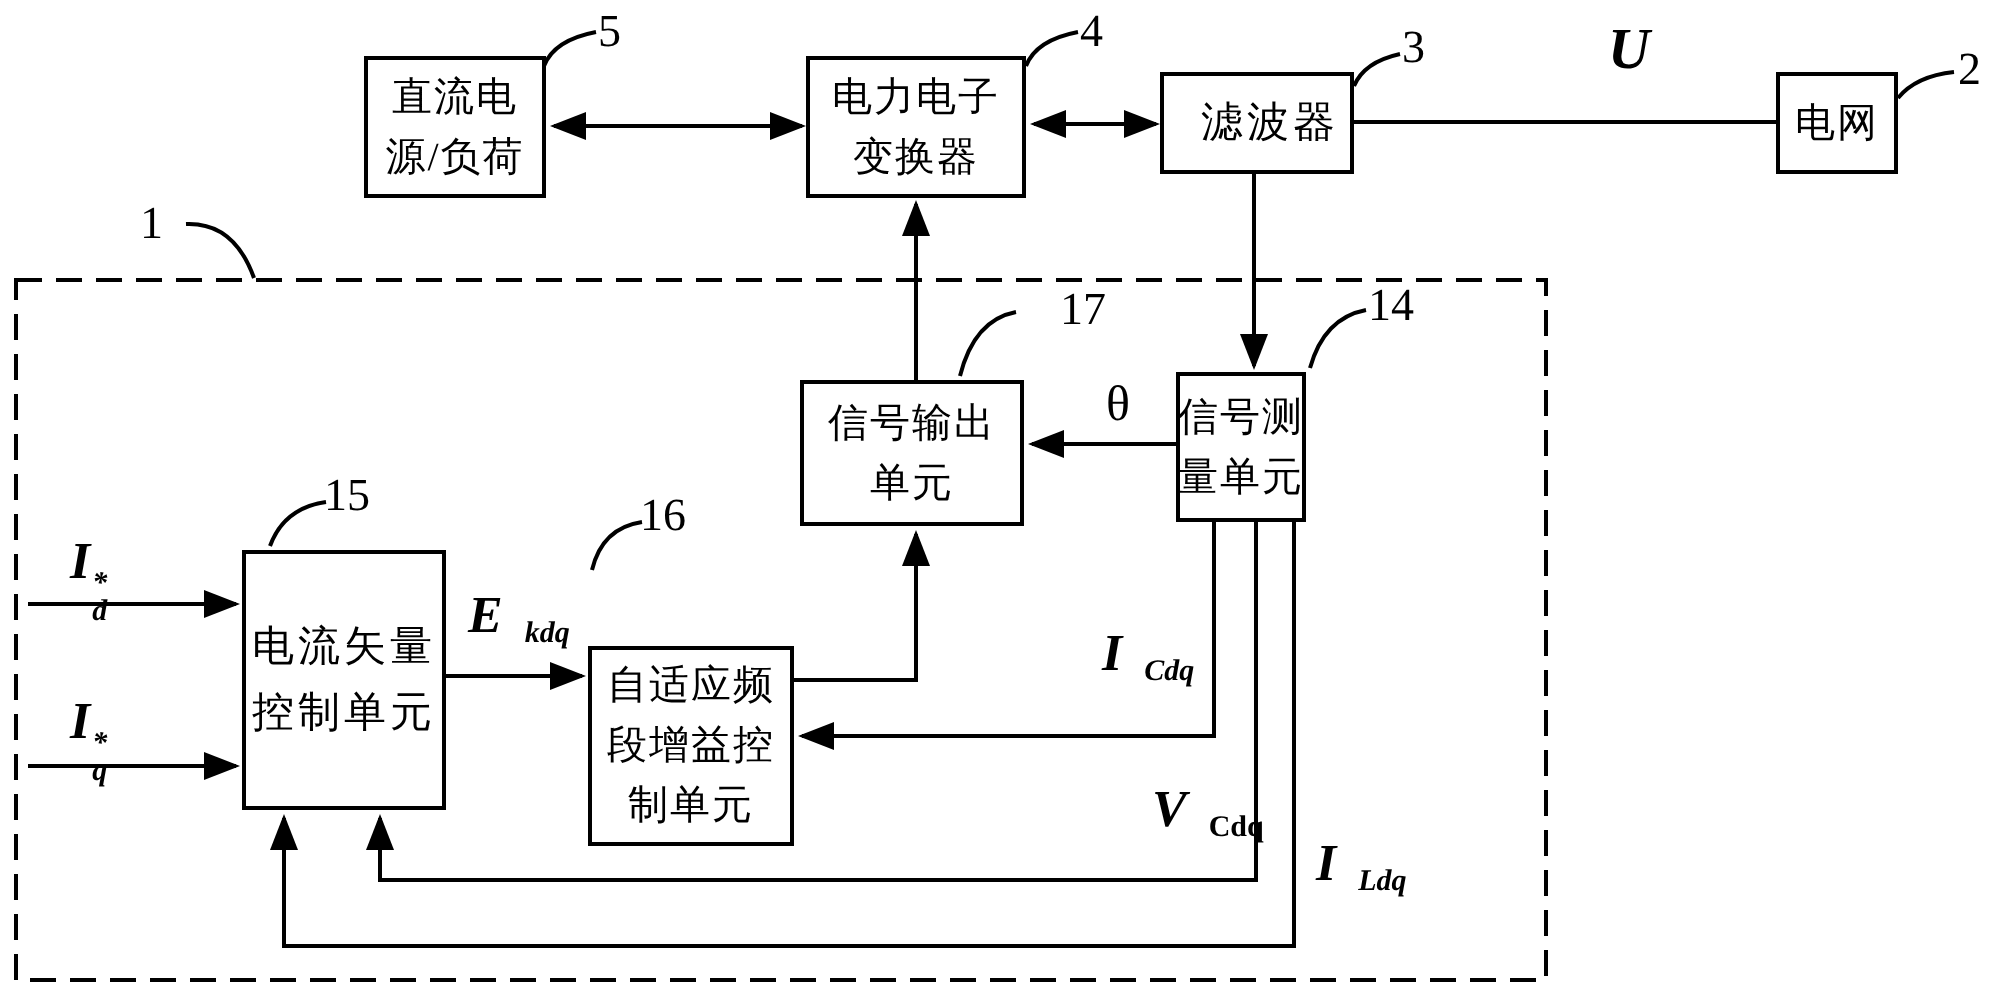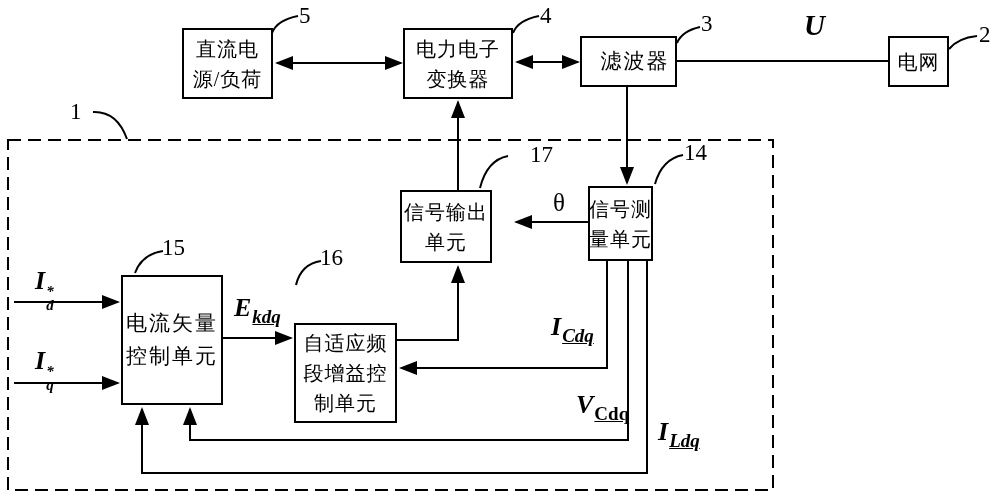--- a/index.html
+++ b/index.html
@@ -22,21 +22,21 @@
   }
   .theta { position:absolute; font-size:25px; line-height:1; }
   .mlab {
     position:absolute; font-family:"Liberation Serif", serif;
     font-weight:bold; font-style:italic; font-size:26px; line-height:1; white-space:nowrap;
   }
   .mlab .stk {
     display:inline-flex; flex-direction:column; align-items:flex-start;
     font-size:15px; line-height:0.95; vertical-align:-0.45em; margin-left:1px;
   }
-  .mlab .msub { font-size:19px; font-style:italic; vertical-align:-0.35em; margin-left:1px;text-decoration:underline; }
+  .mlab .msub { font-size:15px; font-style:italic; vertical-align:-0.35em; margin-left:11px; }
   .mlab .up { font-style:normal; }
   .ulab { font-size:29px; }
 </style>
 </head>
 <body>
 
 <div id="canvas">
 
   <svg class="layer" width="1000" height="501" viewBox="0 0 1000 501">
     <defs>
@@ -94,21 +94,21 @@
   </div>
 
   <div class="blk f21" style="left:580px; top:36px; width:97px; height:51px;padding-left:13px;">
     <span class="ln">滤波器</span>
   </div>
 
   <div class="blk f20" style="left:888px; top:36px; width:61px; height:51px;">
     <span class="ln">电网</span>
   </div>
 
-  <div class="blk f20" style="left:400px; top:190px; width:92px; height:73px;text-align:right;">
+  <div class="blk f20" style="left:400px; top:190px; width:112px; height:73px;text-align:right;">
     <span class="ln">信号输出</span>
     <span class="ln">单元</span>
   </div>
 
   <div class="blk f20" style="left:588px; top:186px; width:65px; height:75px;">
     <span class="ln">信号测</span>
     <span class="ln">量单元</span>
   </div>
 
   <div class="blk f21" style="left:121px; top:275px; width:102px; height:130px;">

